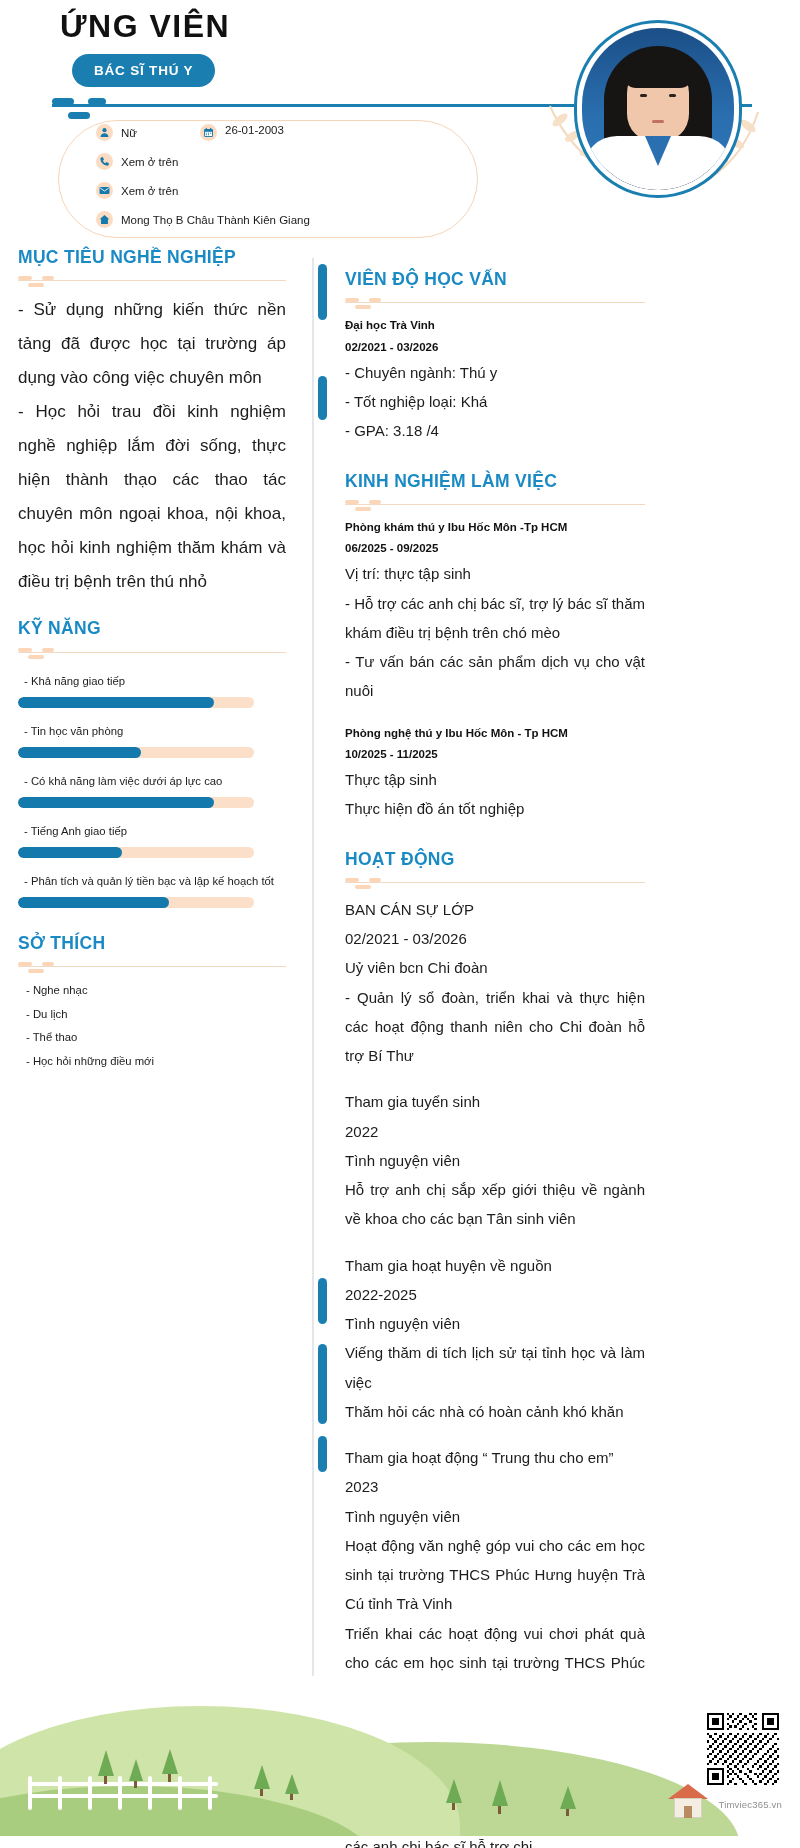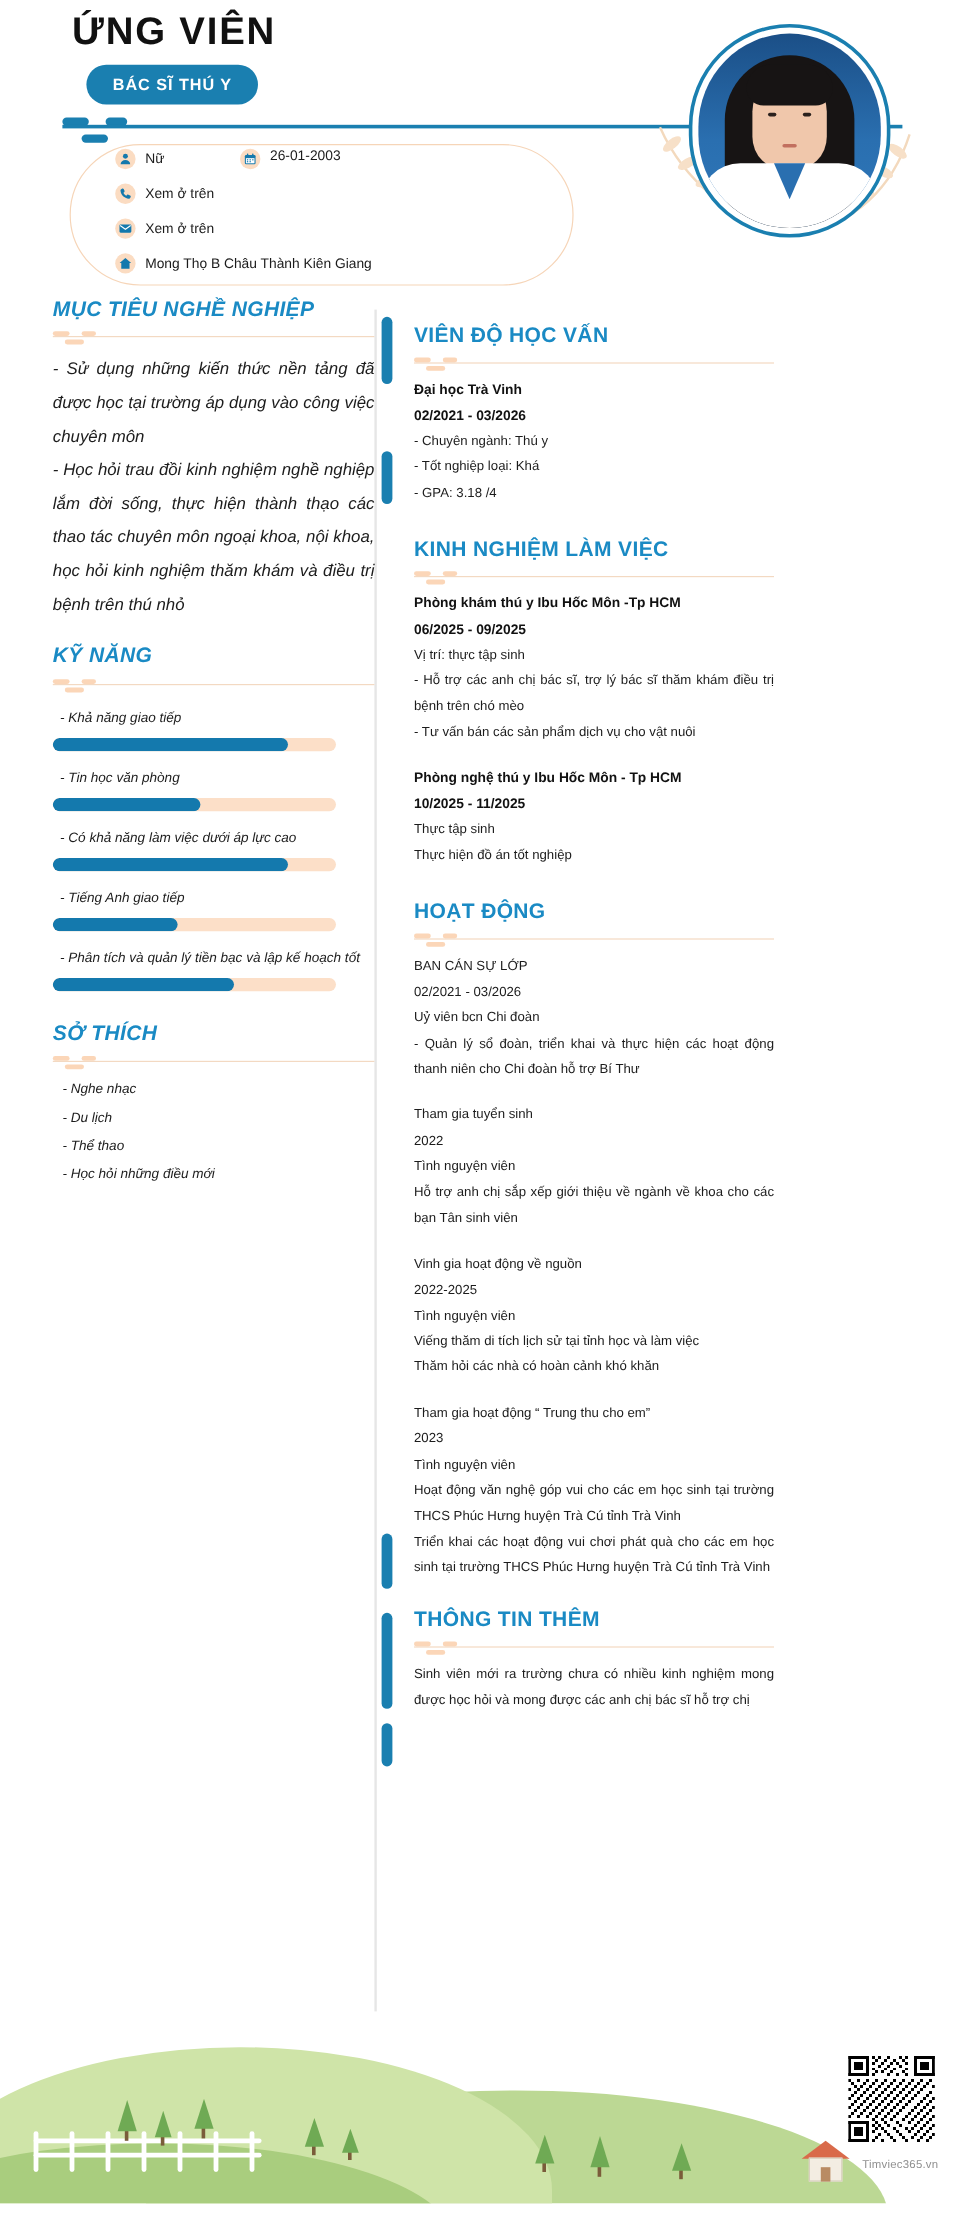--- a/index.html
+++ b/index.html
@@ -184,23 +184,22 @@
   .laurel { position: absolute; right: 30px; top: 96px; width: 240px; height: 110px; }
 
   
   .columns {
     position: absolute;
     top: 248px; left: 0;
     width: 800px;
   }
   .col-left {
     position: absolute;
-    left: 44px; top: 0;
+    left: 18px; top: 0;
     width: 268px;
-    font-style: italic;
   }
   .col-right {
     position: absolute;
     left: 345px; top: 0;
     width: 300px;
   }
   .divider {
     position: absolute;
     left: 312px; top: 10px;
     width: 1.5px; height: 1490px;
@@ -238,21 +237,21 @@
     height: 1px; background: #f3d9c2;
   }
   .sec-rule .d1, .sec-rule .d2, .sec-rule .d3 {
     position: absolute; background: #fbd6b8; border-radius: 3px;
   }
   .sec-rule .d1 { left: 0px;  top: 2px; width: 14px; height: 4px; }
   .sec-rule .d2 { left: 24px; top: 2px; width: 12px; height: 4px; }
   .sec-rule .d3 { left: 10px; top: 9px; width: 16px; height: 4px; }
 
   .body-text {
-    font-size: 14px;
+    font-size: 17px;
     color: #1c1c1c;
     line-height: 2.0;
     text-align: justify;
   }
   .body-text p { margin: 0; }
 
   .block { margin-bottom: 20px; }
 
   
   .skill { margin-top: 12px; }
@@ -292,21 +291,21 @@
     color: #111111;
     line-height: 1.85;
   }
   .entry-date {
     font-size: 11.5px;
     font-weight: bold;
     color: #111111;
     line-height: 1.85;
   }
   .entry-line {
-    font-size: 11px;
+    font-size: 15px;
     color: #1c1c1c;
     line-height: 1.95;
     text-align: justify;
   }
 
   
   .footer {
     position: absolute;
     left: 0; bottom: 12px;
     width: 800px;
@@ -652,21 +651,21 @@
         </div>
 
         <div class="entry">
           <div class="entry-line">Tham gia tuyển sinh</div>
           <div class="entry-line">2022</div>
           <div class="entry-line">Tình nguyện viên</div>
           <div class="entry-line">Hỗ trợ anh chị sắp xếp giới thiệu về ngành về khoa cho các bạn Tân sinh viên</div>
         </div>
 
         <div class="entry">
-          <div class="entry-line">Vinh gia hoạt động về nguồn</div>
+          <div class="entry-line">Tham gia hoạt huyện về nguồn</div>
           <div class="entry-line">2022-2025</div>
           <div class="entry-line">Tình nguyện viên</div>
           <div class="entry-line">Viếng thăm di tích lịch sử tại tỉnh học và làm việc</div>
           <div class="entry-line">Thăm hỏi các nhà có hoàn cảnh khó khăn</div>
         </div>
 
         <div class="entry">
           <div class="entry-line">Tham gia hoạt động “ Trung thu cho em”</div>
           <div class="entry-line">2023</div>
           <div class="entry-line">Tình nguyện viên</div>

